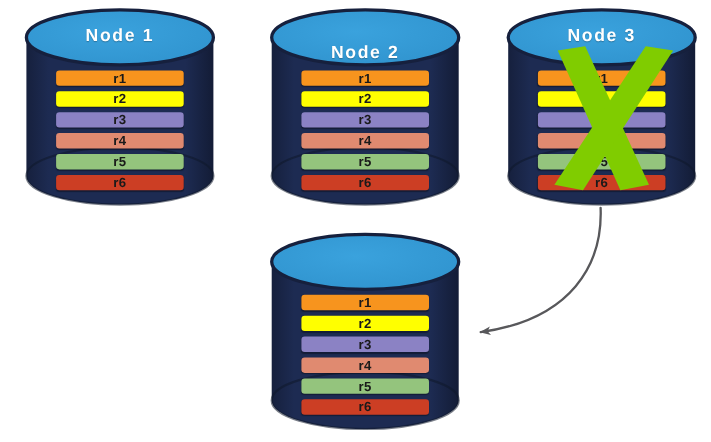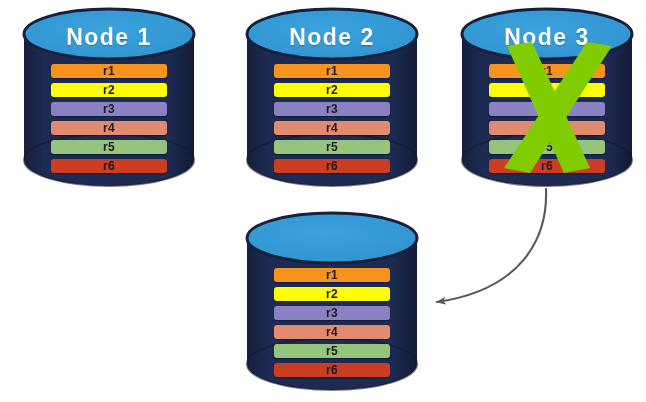--- a/index.html
+++ b/index.html
@@ -16,21 +16,21 @@
   .node{position:absolute;}
 
   .cyl-svg{position:absolute;left:0;top:0;overflow:visible;}
 
   .node-title{
     position:absolute;
     left:0; width:100%;
     text-align:center;
     color:#ffffff;
     font-weight:bold;
-    font-size:23px;
+    font-size:16px;
     letter-spacing:1.5px;
     text-shadow:0 1px 1px rgba(0,0,0,.25);
     pointer-events:none;
     white-space:nowrap;
   }
 
   .records{position:absolute;left:0;width:100%;}
   .rec{
     position:relative;
     height:14px;
@@ -108,21 +108,21 @@
         </linearGradient>
         <radialGradient id="topG2" cx="0.45" cy="0.4" r="0.75">
           <stop offset="0" stop-color="#3aa2dd"></stop>
           <stop offset="1" stop-color="#2f92cd"></stop>
         </radialGradient>
       </defs>
       <path d="M2,26 L2,152 A85,26 0 0 0 172,152 L172,26 Z" fill="url(#bodyG2)"></path>
       <ellipse cx="87" cy="152" rx="85" ry="26" fill="none" stroke="#0f1729" stroke-width="2" opacity="0.55"></ellipse>
       <ellipse cx="87" cy="26" rx="85" ry="25" fill="url(#topG2)" stroke="#16203d" stroke-width="3"></ellipse>
     </svg>
-    <div class="node-title" style="top:16px;">Node 2</div>
+    <div class="node-title" style="top:32px;">Node 2</div>
     <div class="records" style="top:56px;">
       <div class="rec" style="width:116px;background:#f7941e;">
         <span class="rec-label">r1</span>
       </div>
       <div class="rec" style="width:116px;background:#ffff00;">
         <span class="rec-label">r2</span>
       </div>
       <div class="rec" style="width:116px;background:#8b82c4;">
         <span class="rec-label">r3</span>
       </div>

